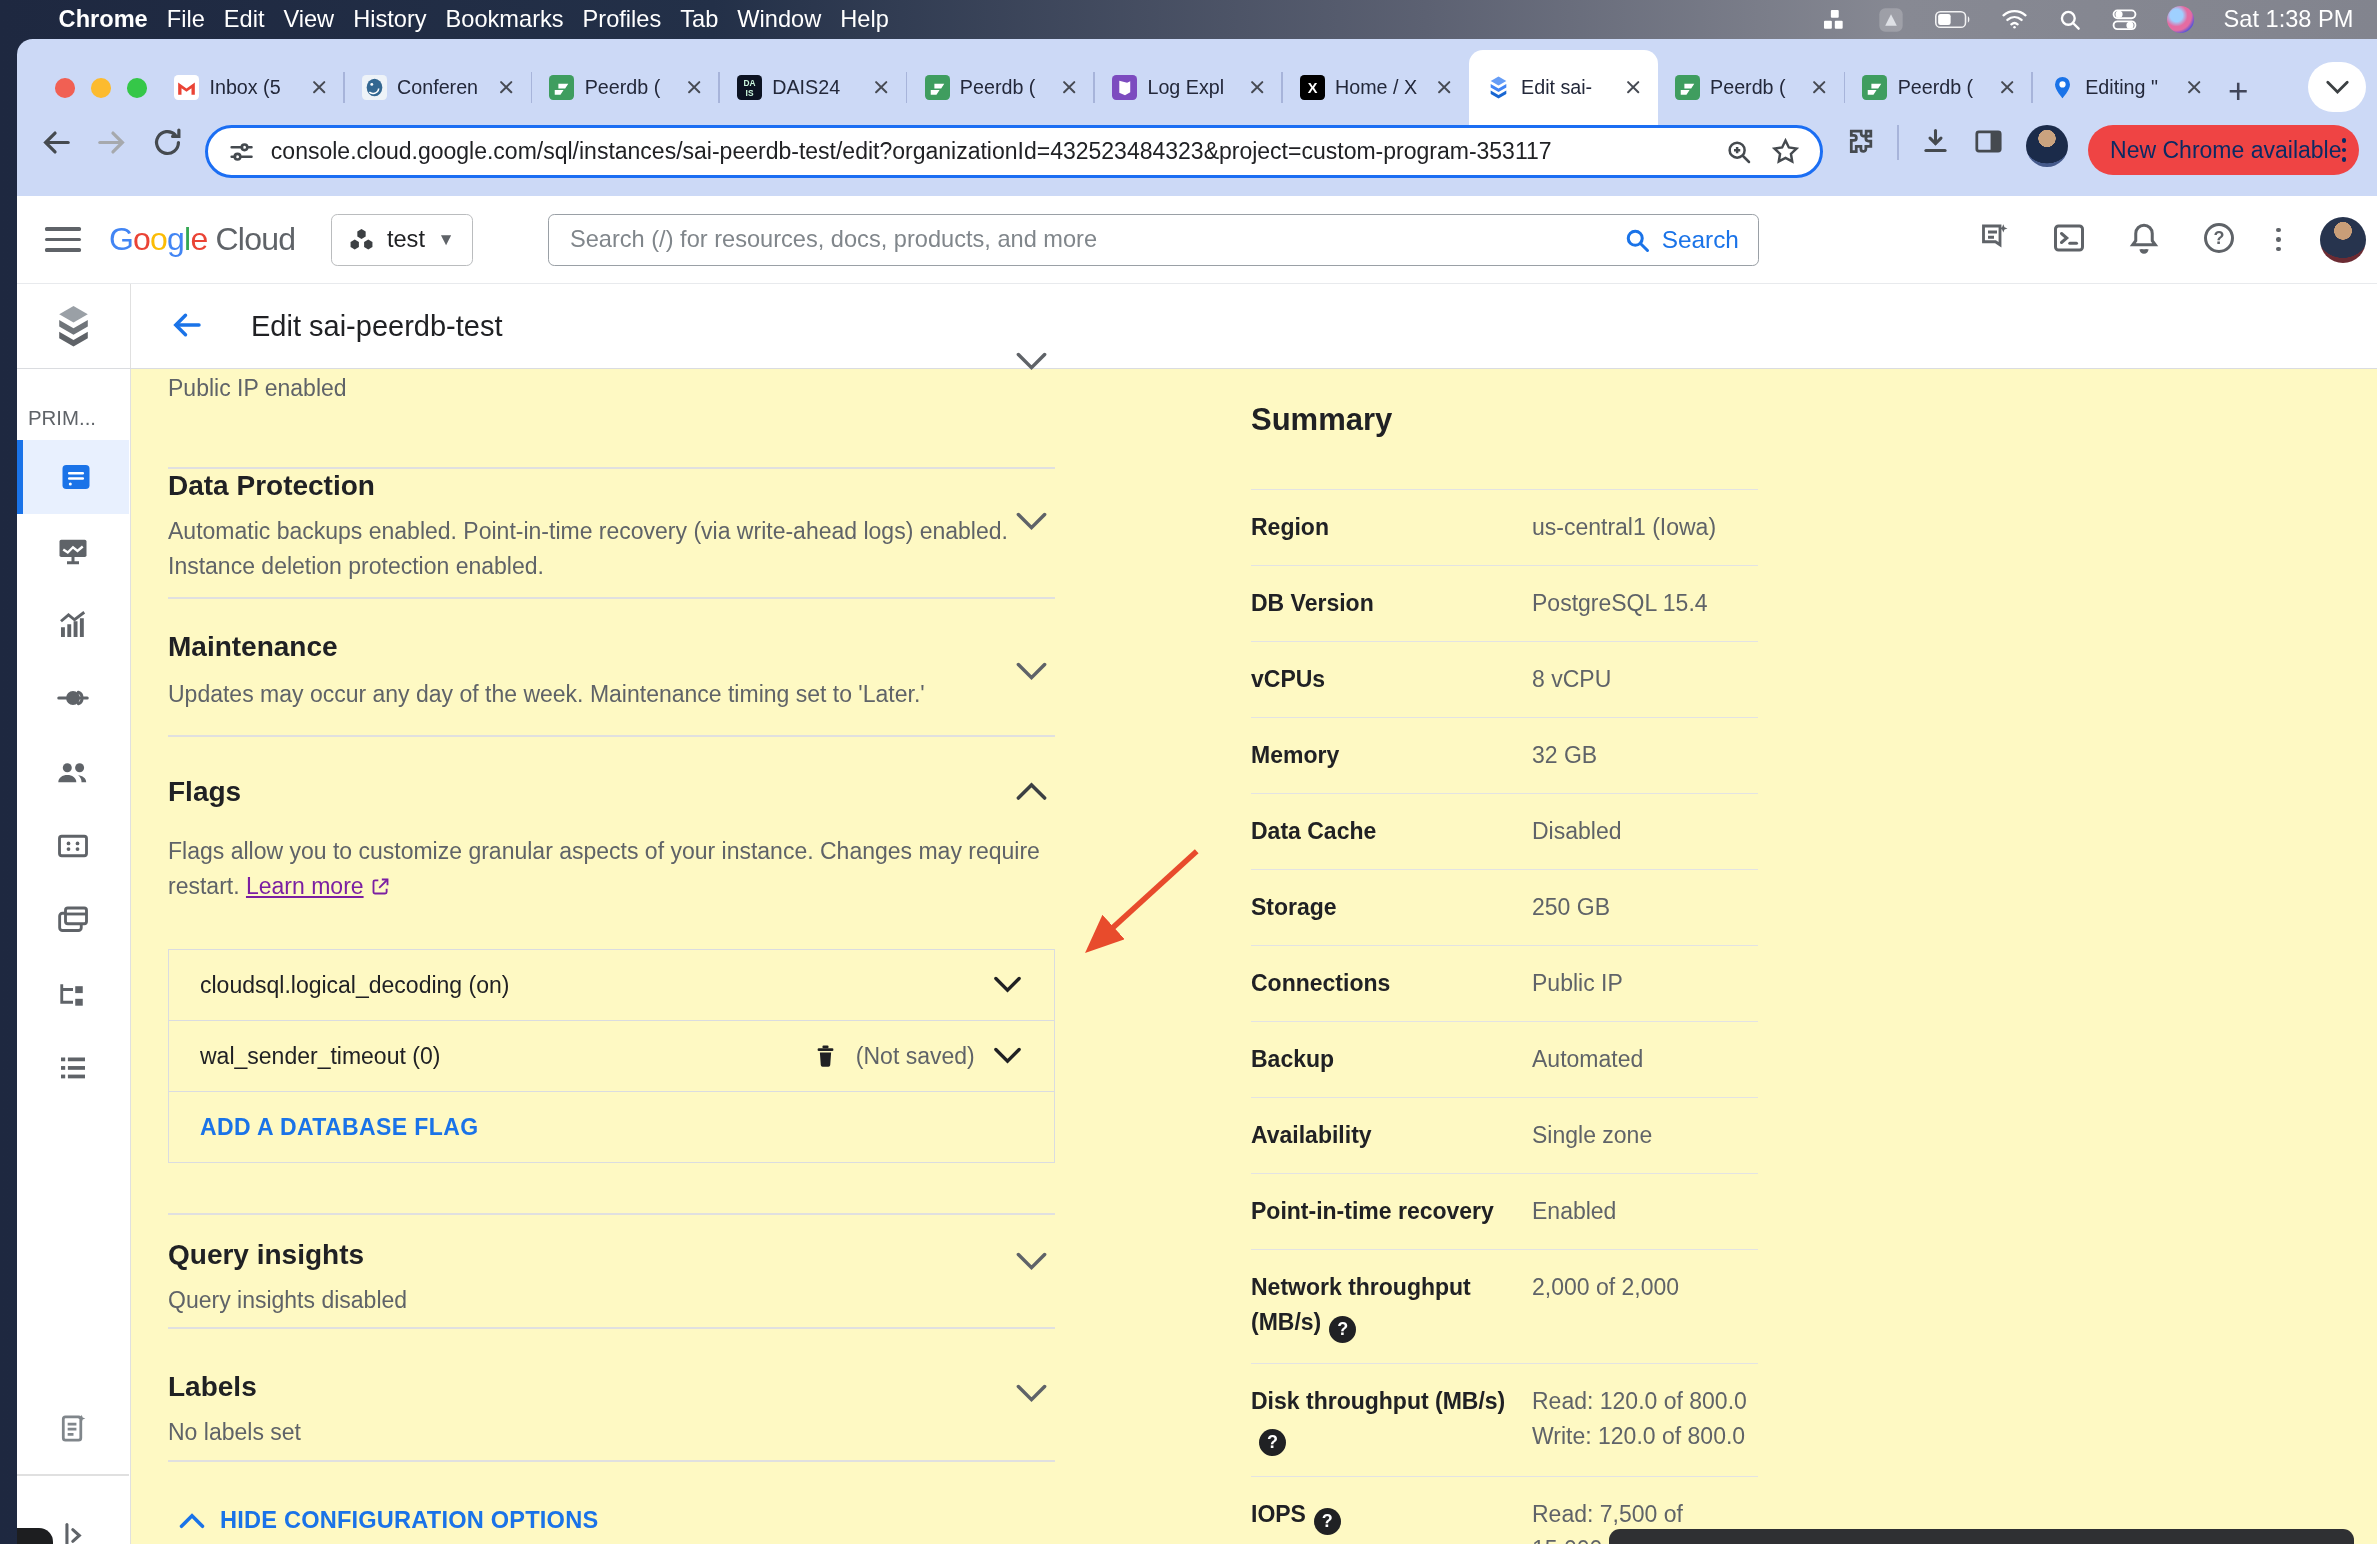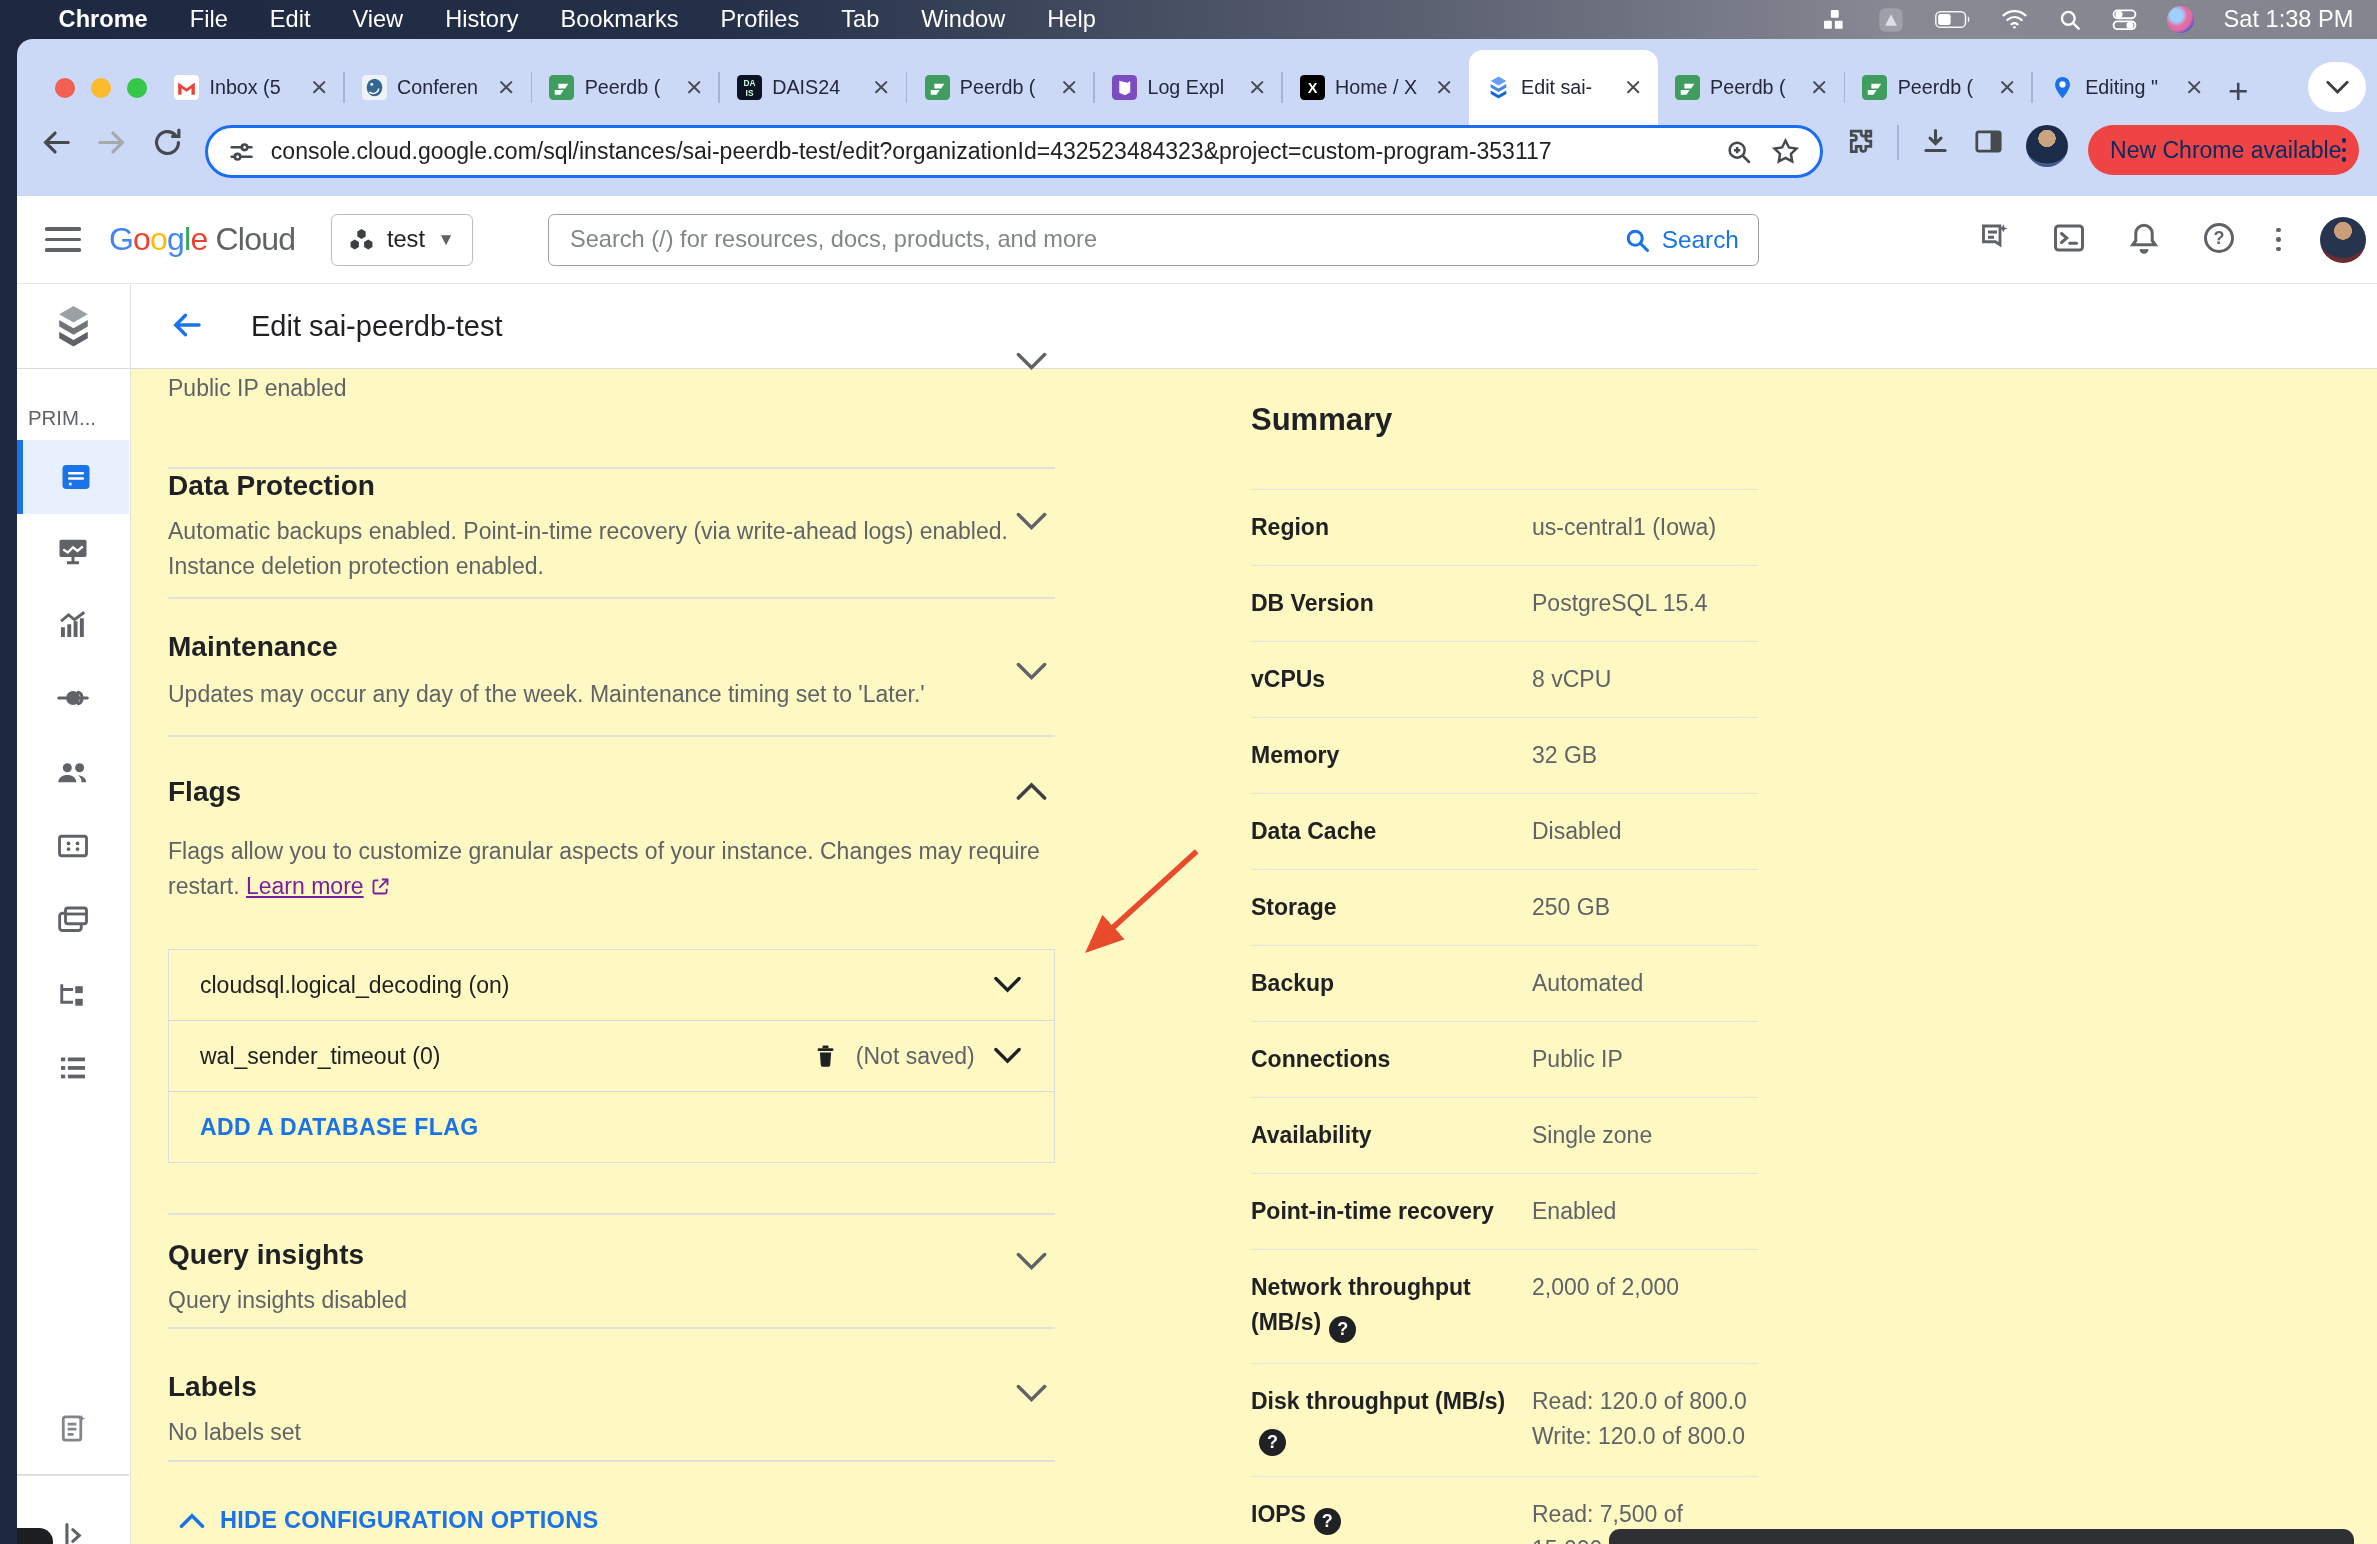--- a/index.html
+++ b/index.html
@@ -114,21 +114,21 @@
   .redarrow{position:absolute;left:1052px;top:649px;}
 </style>
 </head>
 <body>
 
 <div id="screen">
 
   <div class="menubar">
     <div class="left">
       <span class="apple"></span>
-      <span id="menu-items" style="display: flex; gap: 42px;">
+      <span id="menu-items" style="display: flex; gap: 19px;">
           <span class="mi first">Chrome</span>
           <span class="mi">File</span>
           <span class="mi">Edit</span>
           <span class="mi">View</span>
           <span class="mi">History</span>
           <span class="mi">Bookmarks</span>
           <span class="mi">Profiles</span>
           <span class="mi">Tab</span>
           <span class="mi">Window</span>
           <span class="mi">Help</span>
@@ -761,29 +761,29 @@
               <div>Disabled</div>
             </span>
           </div>
           <div class="srow">
             <span class="sl">Storage</span>
             <span class="sv">
               <div>250 GB</div>
             </span>
           </div>
           <div class="srow">
+            <span class="sl">Connections</span>
+            <span class="sv">
+              <div>Public IP</div>
+            </span>
+          </div>
+          <div class="srow">
             <span class="sl">Backup</span>
             <span class="sv">
               <div>Automated</div>
-            </span>
-          </div>
-          <div class="srow">
-            <span class="sl">Connections</span>
-            <span class="sv">
-              <div>Public IP</div>
             </span>
           </div>
           <div class="srow">
             <span class="sl">Availability</span>
             <span class="sv">
               <div>Single zone</div>
             </span>
           </div>
           <div class="srow">
             <span class="sl">Point-in-time recovery</span>

